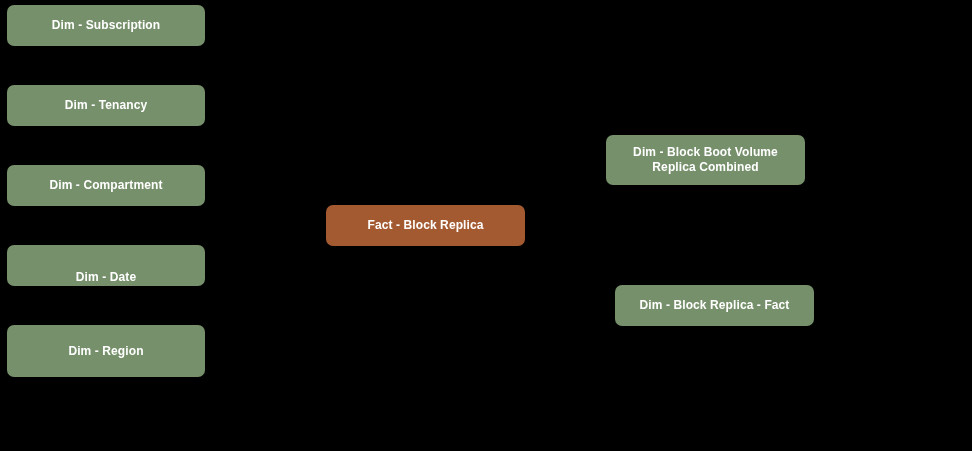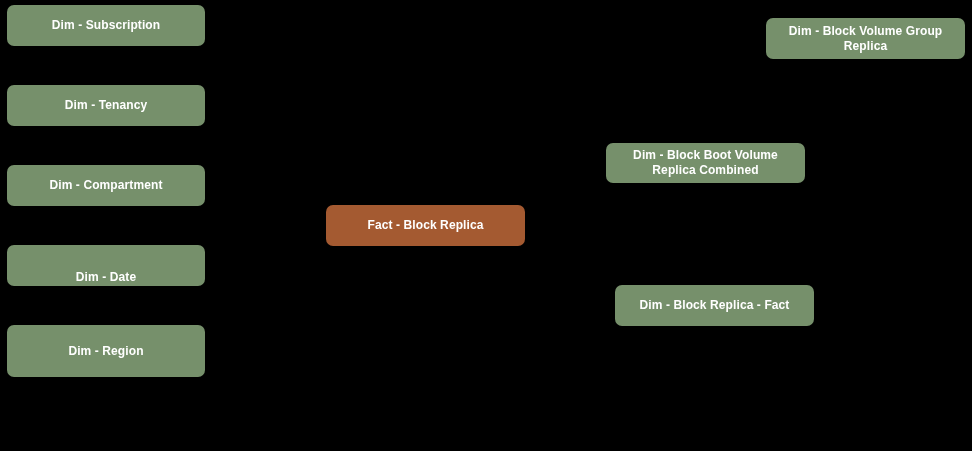--- a/index.html
+++ b/index.html
@@ -62,22 +62,19 @@
     </div>
     <div class="node dim" style="left: 7px; top: 245px; width: 198px; height: 41px; background: rgb(118, 144, 107);">
       <span class="node-label" style="color: rgb(255, 255, 255); margin-top: 23px;">Dim - Date</span>
     </div>
     <div class="node dim" style="left: 7px; top: 325px; width: 198px; height: 52px; background: rgb(118, 144, 107);">
       <span class="node-label" style="color: rgb(255, 255, 255);">Dim - Region</span>
     </div>
     <div class="node fact" style="left: 326px; top: 205px; width: 199px; height: 41px; background: rgb(164, 90, 49);">
       <span class="node-label" style="color: rgb(255, 255, 255); text-align: center;">Fact - Block Replica</span>
     </div>
-    <div class="node dim" style="left: 766px; top: 18px; width: 199px; height: 41px; background: rgb(118, 144, 107);">
-      <span class="node-label" style="color: rgb(255, 255, 255);">Dim - Block Volume Group Replica</span>
-    </div>
-    <div class="node dim" style="left: 606px; top: 135px; width: 199px; height: 40px; background: rgb(118, 144, 107); margin-top: 8px;">
+    <div class="node dim" style="left: 606px; top: 135px; width: 199px; height: 50px; background: rgb(118, 144, 107);">
       <span class="node-label" style="color: rgb(255, 255, 255);">Dim - Block Boot Volume Replica Combined</span>
     </div>
     <div class="node dim" style="left: 615px; top: 285px; width: 199px; height: 41px; background: rgb(118, 144, 107);">
       <span class="node-label" style="color: rgb(255, 255, 255);">Dim - Block Replica - Fact</span>
     </div>
   </div>
 
 </body></html>

